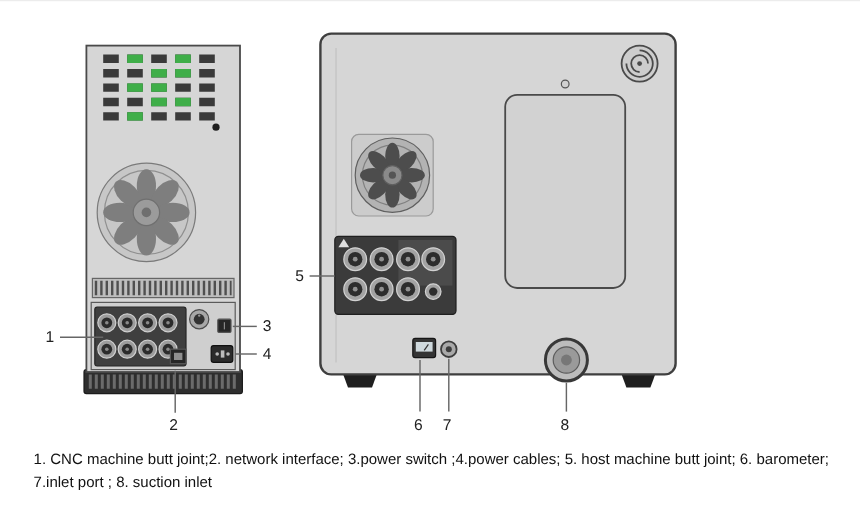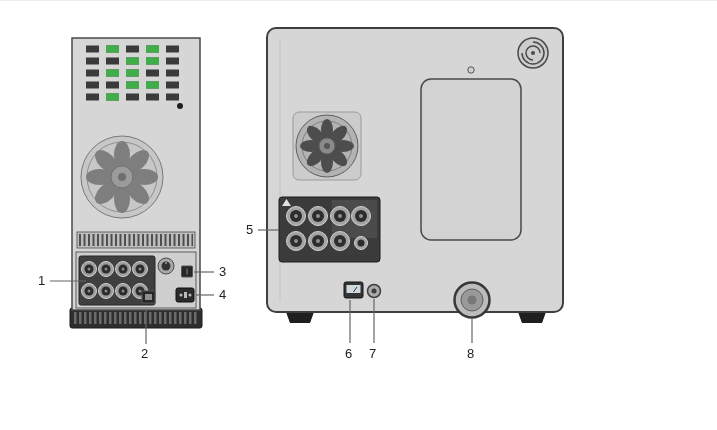--- a/index.html
+++ b/index.html
@@ -223,13 +223,14 @@
 
   <span class="callout-num" style="left:38px;top:274px">1</span>
   <span class="callout-num" style="left:141px;top:347px">2</span>
   <span class="callout-num" style="left:219px;top:265px">3</span>
   <span class="callout-num" style="left:219px;top:288px">4</span>
   <span class="callout-num" style="left:246px;top:223px">5</span>
   <span class="callout-num" style="left:345px;top:347px">6</span>
   <span class="callout-num" style="left:369px;top:347px">7</span>
   <span class="callout-num" style="left:467px;top:347px">8</span>
 
+  <div class="caption">1. CNC machine butt joint;2. network interface; 3.power switch ;4.power cables; 5. host machine butt joint; 6. barometer; 7.inlet port ; 8. suction inlet</div>
 </div>
 
 </body></html>

